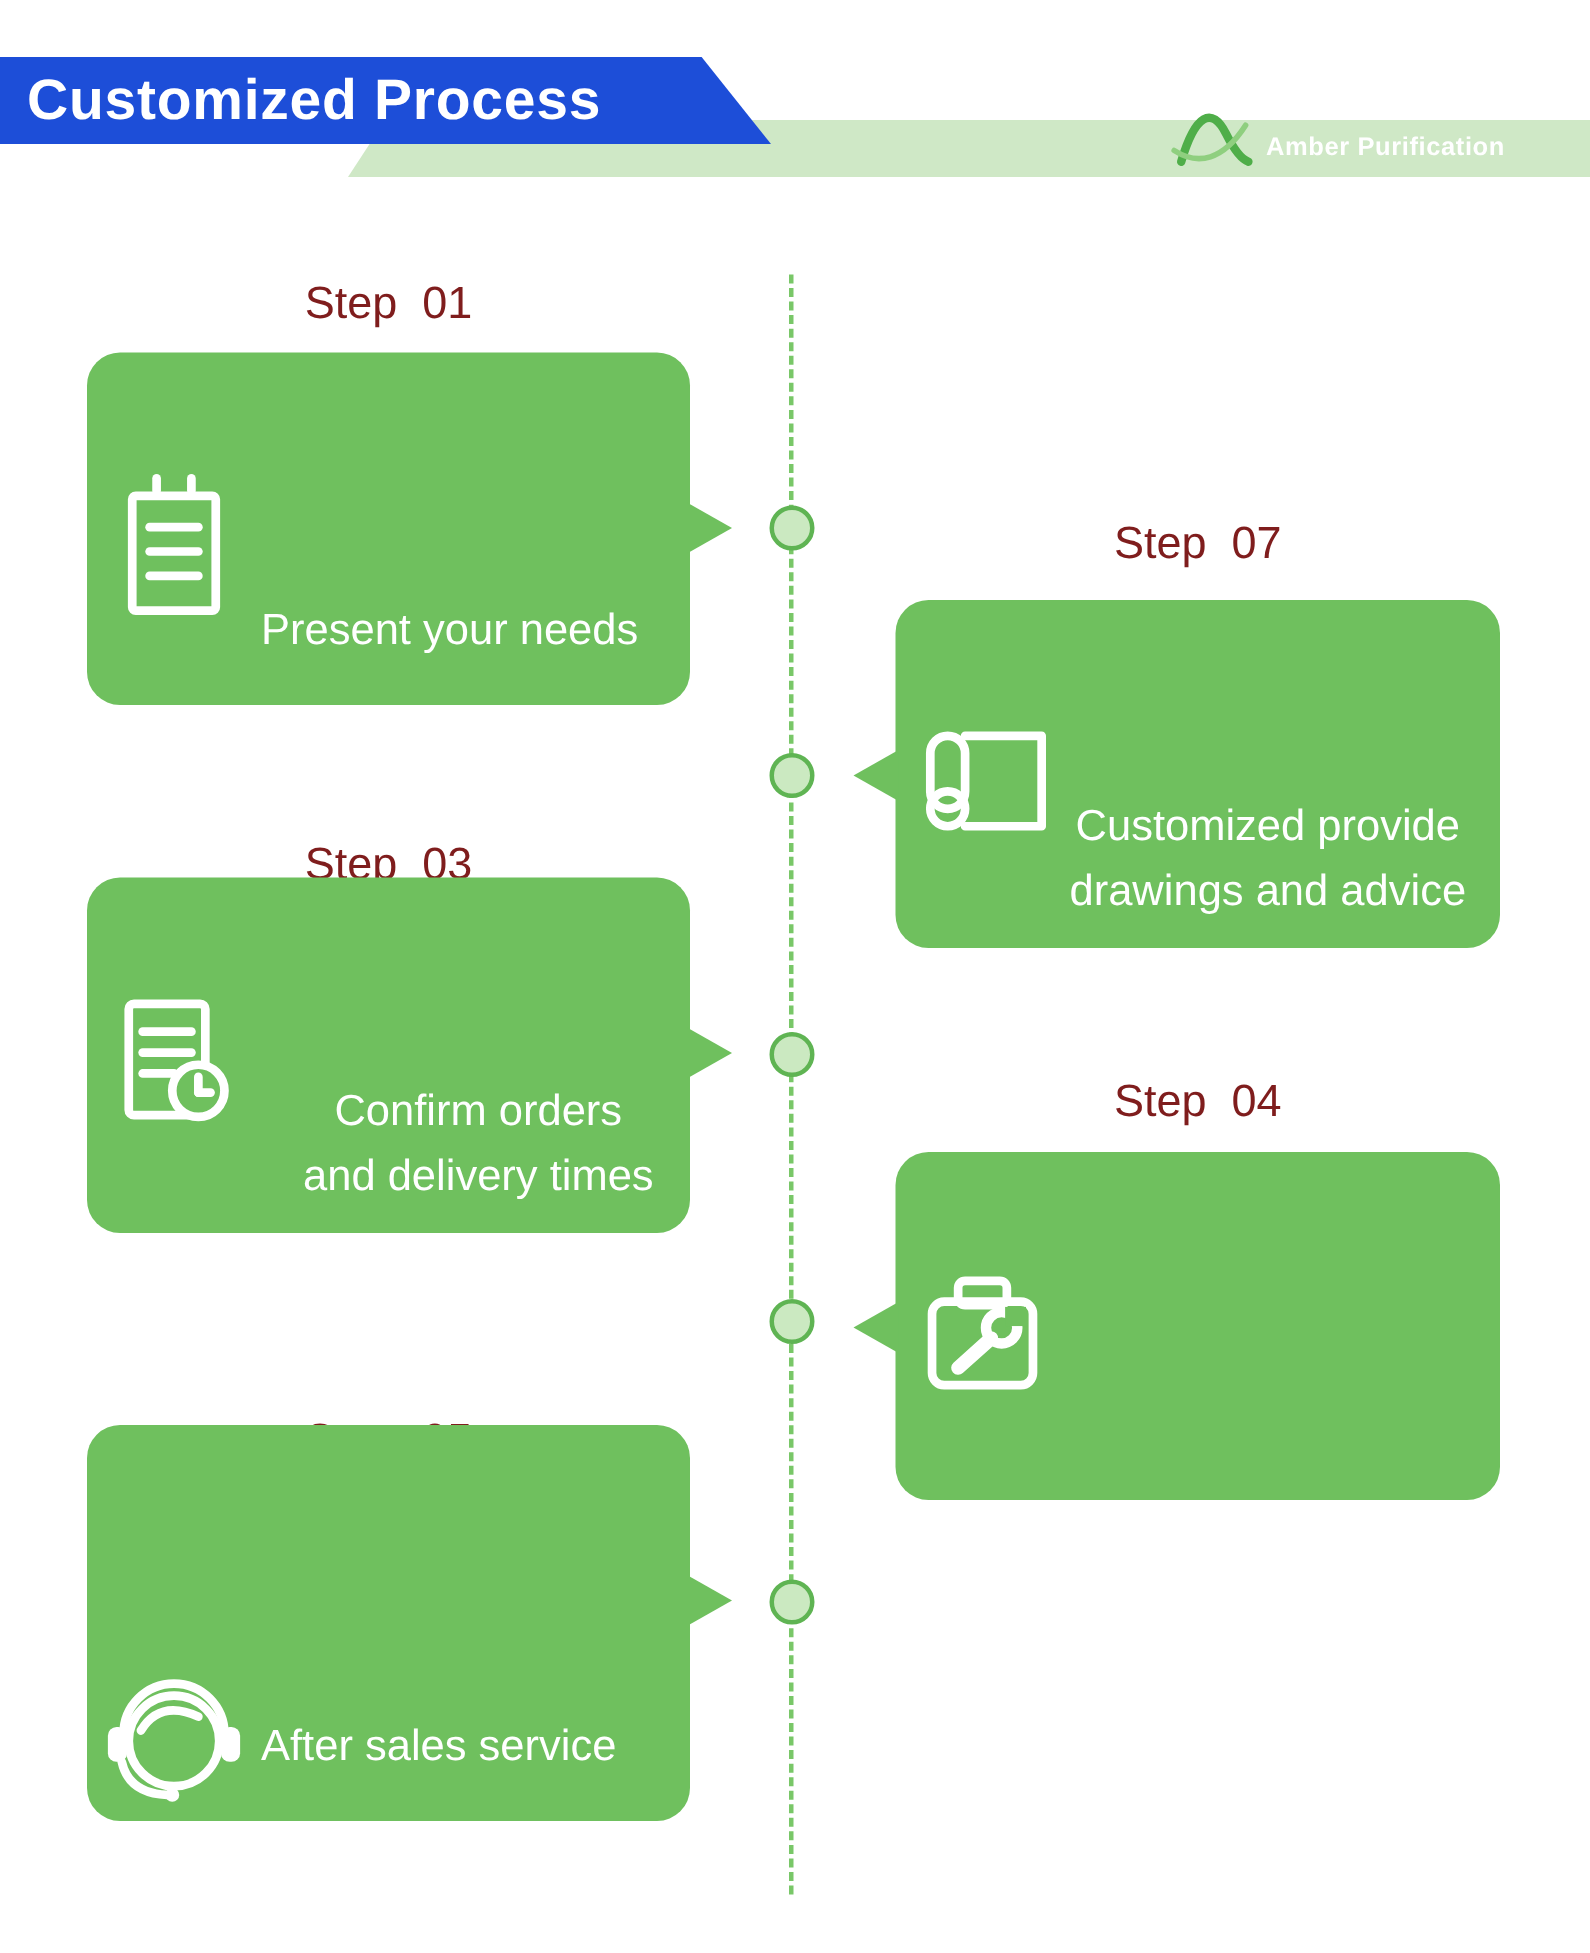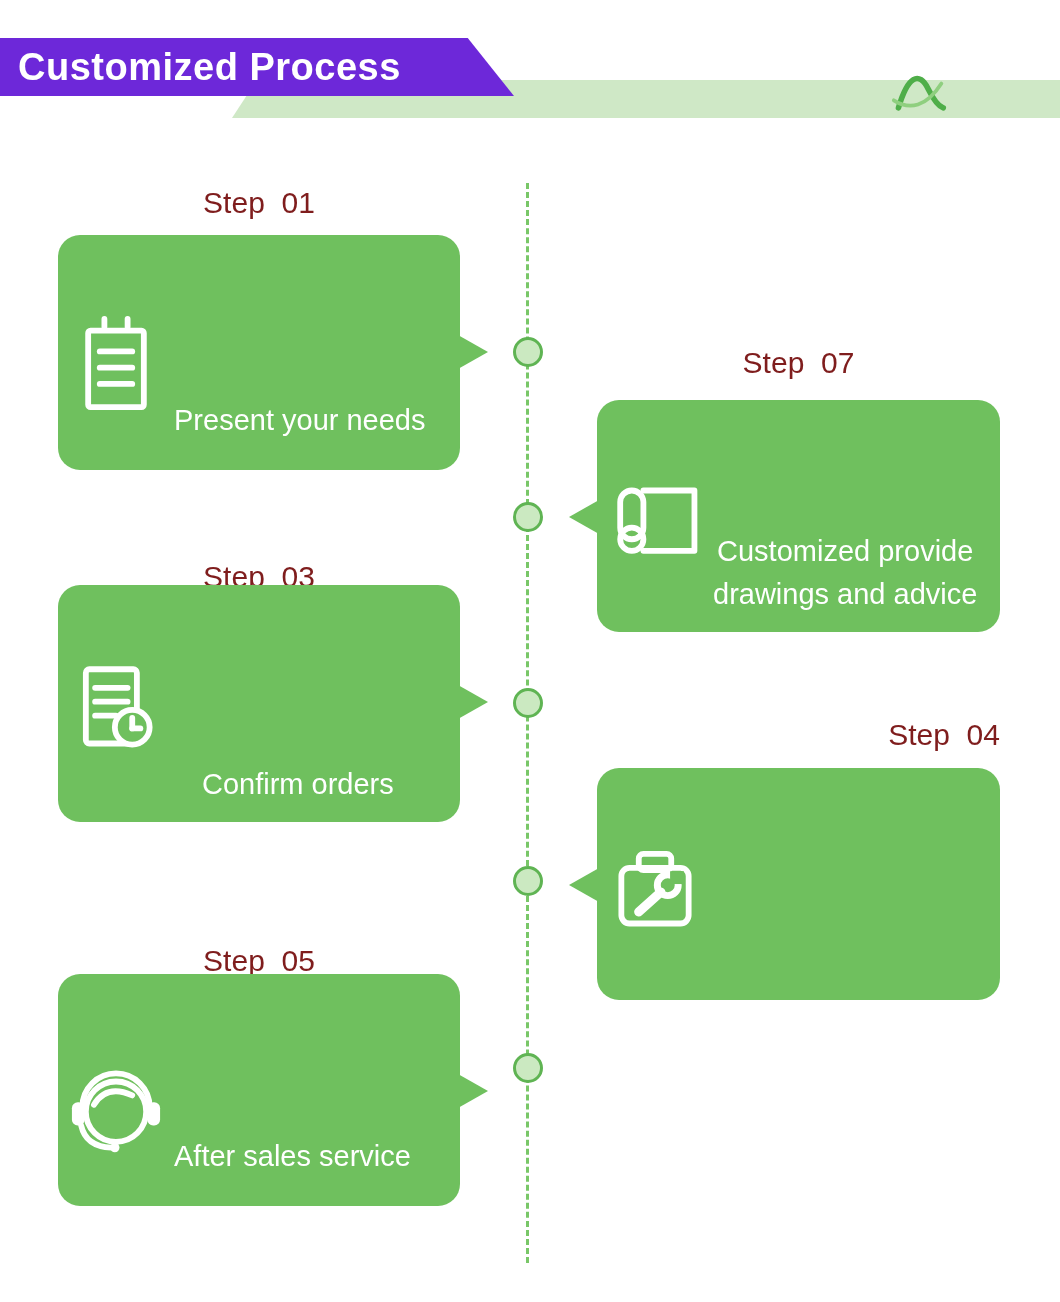--- a/index.html
+++ b/index.html
@@ -1,66 +1,66 @@
 <!DOCTYPE html>
 <html><head>
 <meta charset="utf-8">
 <style>
   html,body{margin:0;padding:0;background:#ffffff;}
   body{width:1060px;height:1302px;position:relative;overflow:hidden;
        font-family:"Liberation Sans", sans-serif;}
 
   
   .banner{position:absolute;left:0;top:38px;width:514px;height:58px;
-          background:#6d28d9;z-index:3;
+          background:#1d4ed8;z-index:3;
           clip-path:polygon(0 0, 91% 0, 100% 100%, 0 100%);
           display:flex;align-items:center;}
   .banner .title{color:#ffffff;font-size:38px;font-weight:bold;
                  padding-left:18px;letter-spacing:.5px;white-space:pre;}
   .strip{position:absolute;left:232px;top:80px;width:828px;height:38px;
          background:#cfe8c6;z-index:2;
          clip-path:polygon(3% 0, 100% 0, 100% 100%, 0 100%);}
-  .brand{position:absolute;left:780px;top:66px;z-index:4;display:flex;align-items:flex-end;flex-direction:column;}
+  .brand{position:absolute;left:780px;top:66px;z-index:4;display:flex;align-items:flex-end;}
   .brand svg{width:56px;height:50px;display:block;}
   .brand .brand-name{color:#ffffff;font-size:17px;font-weight:bold;
                      letter-spacing:.4px;margin:0 0 8px 8px;}
 
   
   .timeline{position:absolute;left:526px;top:183px;height:1080px;width:0;
             border-left:3px dashed #79c768;z-index:1;}
   .dot{position:absolute;width:24px;height:24px;border-radius:50%;
        background:#cbe9c1;border:3px solid #5fb453;z-index:2;left:513px;}
   .dot1{top:337px;} .dot2{top:502px;} .dot3{top:688px;}
   .dot4{top:866px;} .dot5{top:1053px;}
 
   
   .step-label{position:absolute;color:#7f1d1d;font-size:30px;
               text-align:center;white-space:pre;z-index:3;}
   .lab1{left:58px;top:186px;width:402px;}
   .lab2{left:597px;top:346px;width:403px;}
   .lab3{left:58px;top:560px;width:402px;text-decoration:underline;}
-  .lab4{left:597px;top:718px;width:403px;text-align:right;}
+  .lab4{left:597px;top:718px;width:403px;}
   .lab5{left:58px;top:944px;width:402px;}
 
   
   .card{position:absolute;background:#6fc05e;border-radius:22px;z-index:3;
         display:flex;flex-direction:row;align-items:center;color:#ffffff;}
   .card .icon{flex:0 0 auto;}
   .card .icon svg{width:116px;height:116px;display:block;}
   .card .lines{margin-top:auto;text-align:center;font-size:29px;line-height:43px;}
   .one-line .icon{margin-top:34px;}
   .one-line .lines{margin-bottom:28px;}
   .two-line .icon{margin-top:14px;}
   .two-line .lines{margin-bottom:16px;}
 
   .card1{left:58px;top:235px;width:402px;height:235px;}
   .card2{left:597px;top:400px;width:403px;height:232px;}
   .card3{left:58px;top:585px;width:402px;height:237px;gap:28px;}
   .card4{left:597px;top:768px;width:403px;height:232px;}
-  .card5{left:58px;top:974px;width:402px;height:232px;}
+  .card5{left:58px;top:950px;width:402px;height:264px;align-items:flex-end;}
 
   
   .pointer{position:absolute;width:0;height:0;top:100px;
            border-top:17px solid transparent;border-bottom:17px solid transparent;}
   .point-right{right:-28px;border-left:30px solid #6fc05e;}
   .point-left{left:-28px;border-right:30px solid #6fc05e;}
 
   
   .wicon{stroke:#ffffff;fill:none;stroke-width:5;stroke-linecap:round;stroke-linejoin:round;}
 </style>
@@ -133,20 +133,21 @@
       <line x1="32" y1="30" x2="60" y2="30"></line>
       <line x1="32" y1="42" x2="60" y2="42"></line>
       <line x1="32" y1="54" x2="50" y2="54"></line>
       <circle cx="64" cy="64" r="15" fill="#6fc05e"></circle>
       <line x1="64" y1="56" x2="64" y2="65"></line>
       <line x1="64" y1="65" x2="71" y2="65"></line>
     </svg>
   </div>
   <div class="lines">
     <div>Confirm orders</div>
+    <div>and delivery times</div>
   </div>
 </div>
 
 <div class="card card4 two-line">
   <div class="pointer point-left"></div>
   <div class="icon">
     <svg viewBox="0 0 100 100" class="wicon">
       <rect x="36" y="18" width="28" height="14" rx="4"></rect>
       <rect x="21" y="30" width="58" height="48" rx="7"></rect>
       <line x1="36" y1="68" x2="55" y2="51" stroke-width="8"></line>

